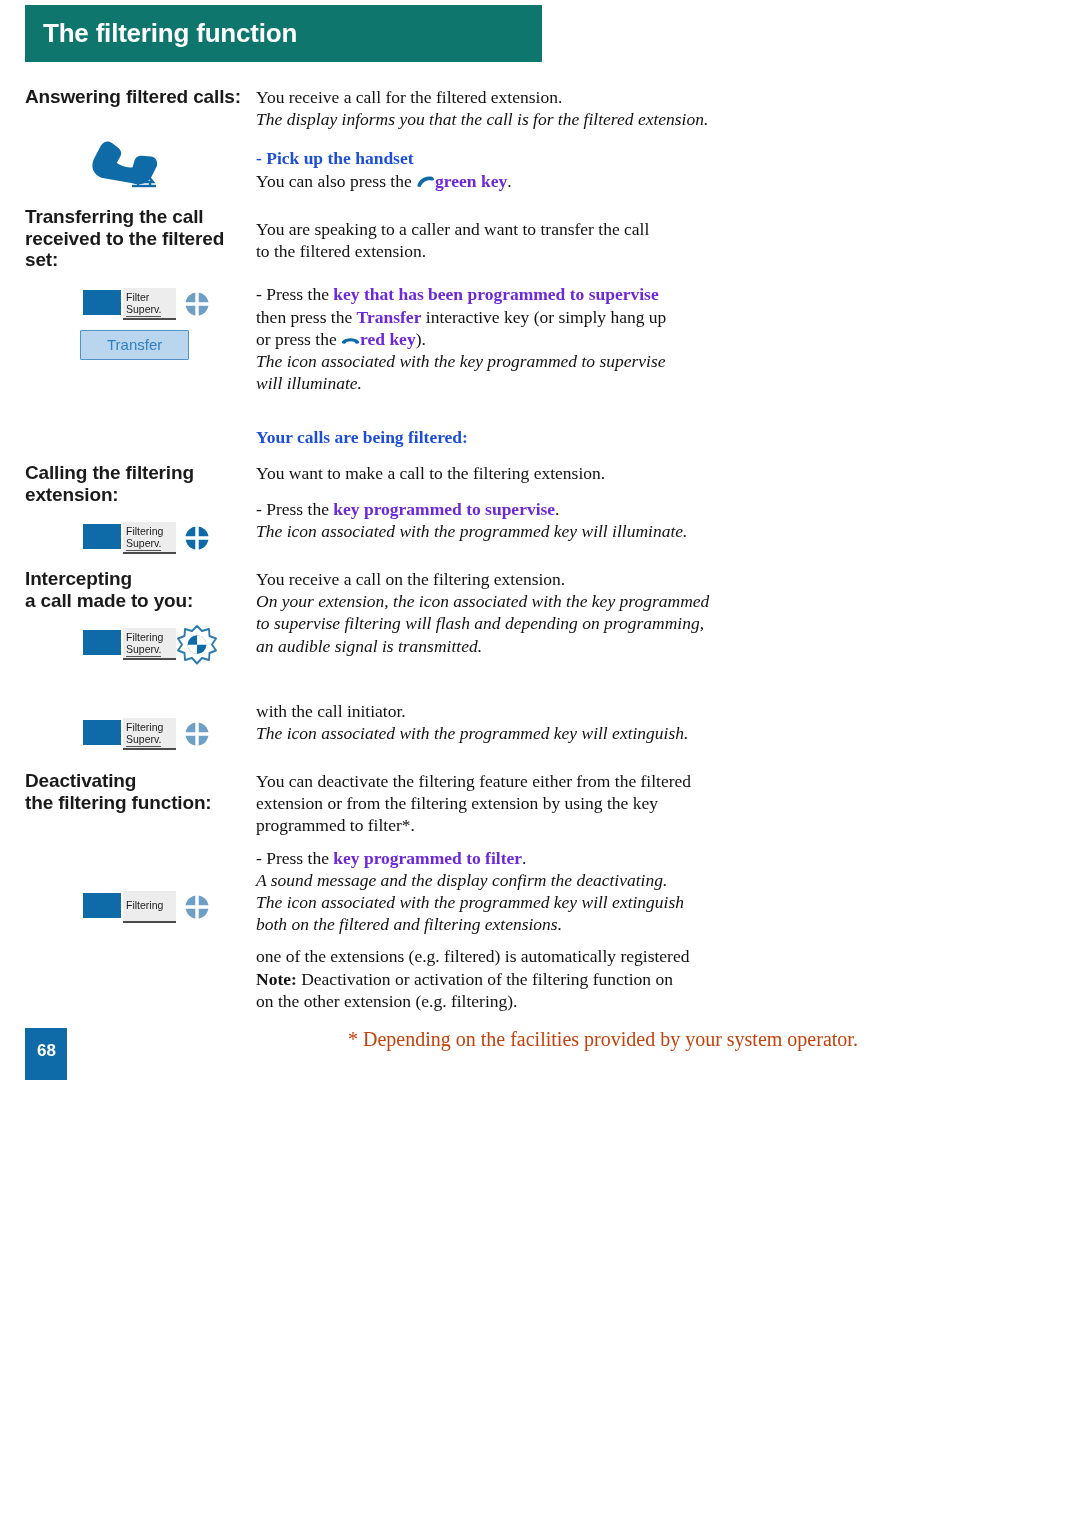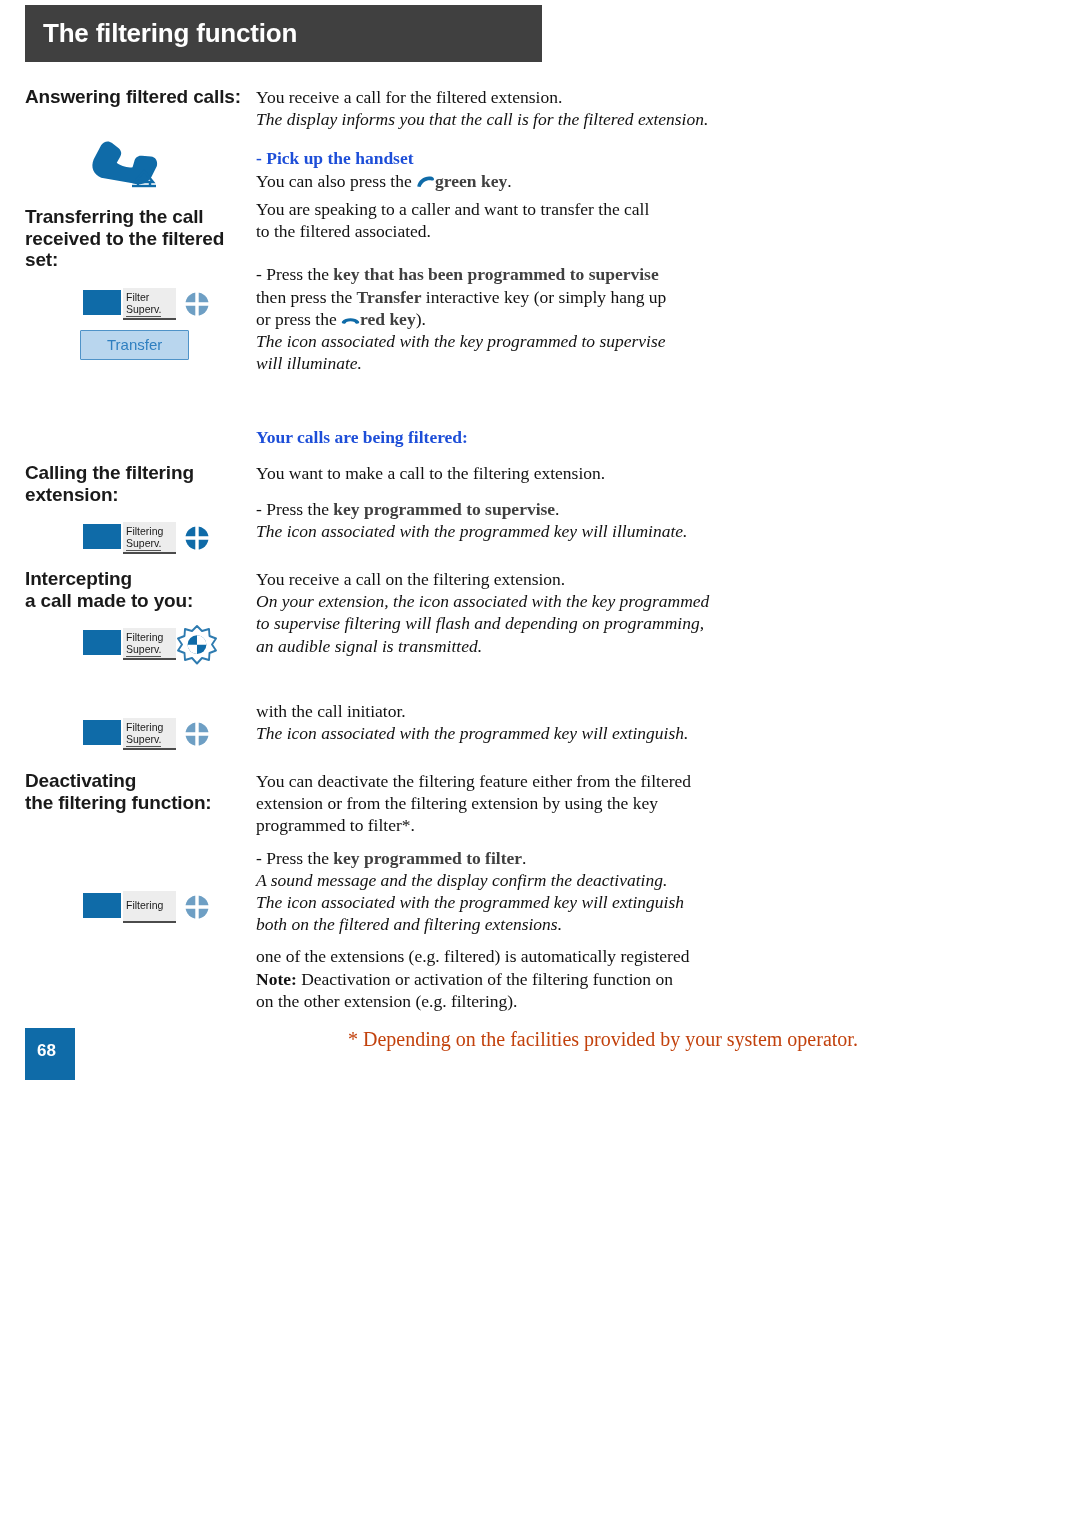--- a/index.html
+++ b/index.html
@@ -15,21 +15,21 @@
     overflow: hidden;
   }
 
   
   .page-header {
     position: absolute;
     left: 25px;
     top: 5px;
     width: 517px;
     height: 57px;
-    background: #404040;
+    background: #0f766e;
   }
   .page-header .title {
     position: absolute;
     left: 18px;
     top: 13px;
     font-family: "Liberation Sans", sans-serif;
     font-weight: bold;
     font-size: 26px;
     color: #ffffff;
     letter-spacing: -0.2px;
@@ -67,21 +67,21 @@
   }
 
   .body-txt {
     font-family: "Liberation Serif", serif;
     font-size: 17.5px;
     color: #111111;
     line-height: 22.2px;
   }
   .body-txt.it { font-style: italic; }
   .hl {
-    color: #404040;
+    color: #6d28d9;
     font-weight: bold;
   }
   .hl-head {
     color: #1d4ed8;
     font-weight: bold;
     font-family: "Liberation Serif", serif;
     font-size: 17.5px;
     line-height: 22.2px;
   }
   .nb { font-weight: bold; }
@@ -149,21 +149,21 @@
     font-size: 15px;
     padding: 5px 26px 6px 26px;
     border-radius: 1px;
   }
 
   
   .pagenum {
     position: absolute;
     left: 25px;
     top: 1028px;
-    width: 50px;
+    width: 42px;
     height: 52px;
     background: #0F6BA8;
   }
   .pagenum span {
     position: absolute;
     left: 12px;
     top: 13px;
     font-family: "Liberation Sans", sans-serif;
     font-weight: bold;
     font-size: 17px;
@@ -239,23 +239,23 @@
             <path d="M15 2 L15 28 M2 15 L28 15" stroke="#ffffff" stroke-width="3.4"></path>
           </svg>
         </div>
       </div>
 
       <div style="margin-top:8px;margin-left:55px;">
         <span class="softkey">Transfer</span>
       </div>
     </div>
 
-    <div class="col-right" style="top:118px;">
+    <div class="col-right" style="top:138px;">
       <div class="body-txt">You are speaking to a caller and want to transfer the call</div>
-      <div class="body-txt">to the filtered associated.</div>
+      <div class="body-txt">to the filtered extension.</div>
       <div style="height:21px;"></div>
       <div class="body-txt">
         <span>- Press the </span><span class="hl">key that has been programmed to supervise</span>
       </div>
       <div class="body-txt">
         <span>then press the </span><span class="hl">Transfer</span><span> interactive key (or simply hang up</span>
       </div>
       <div class="body-txt">
         <span>or press the </span><span class="glyph-red"><svg width="19" height="13" viewBox="0 0 19 13">
               <path d="M1 8.6 C4.5 4.2 14.5 4.2 18 8.6 C18.4 9.4 18.2 10.4 17 10.6 C15.2 10.9 13.8 10.1 13.6 8.9 C10.9 8.1 8.1 8.1 5.4 8.9 C5.2 10.1 3.8 10.9 2 10.6 C0.8 10.4 0.6 9.4 1 8.6 Z" fill="#0F6BA8"></path>

